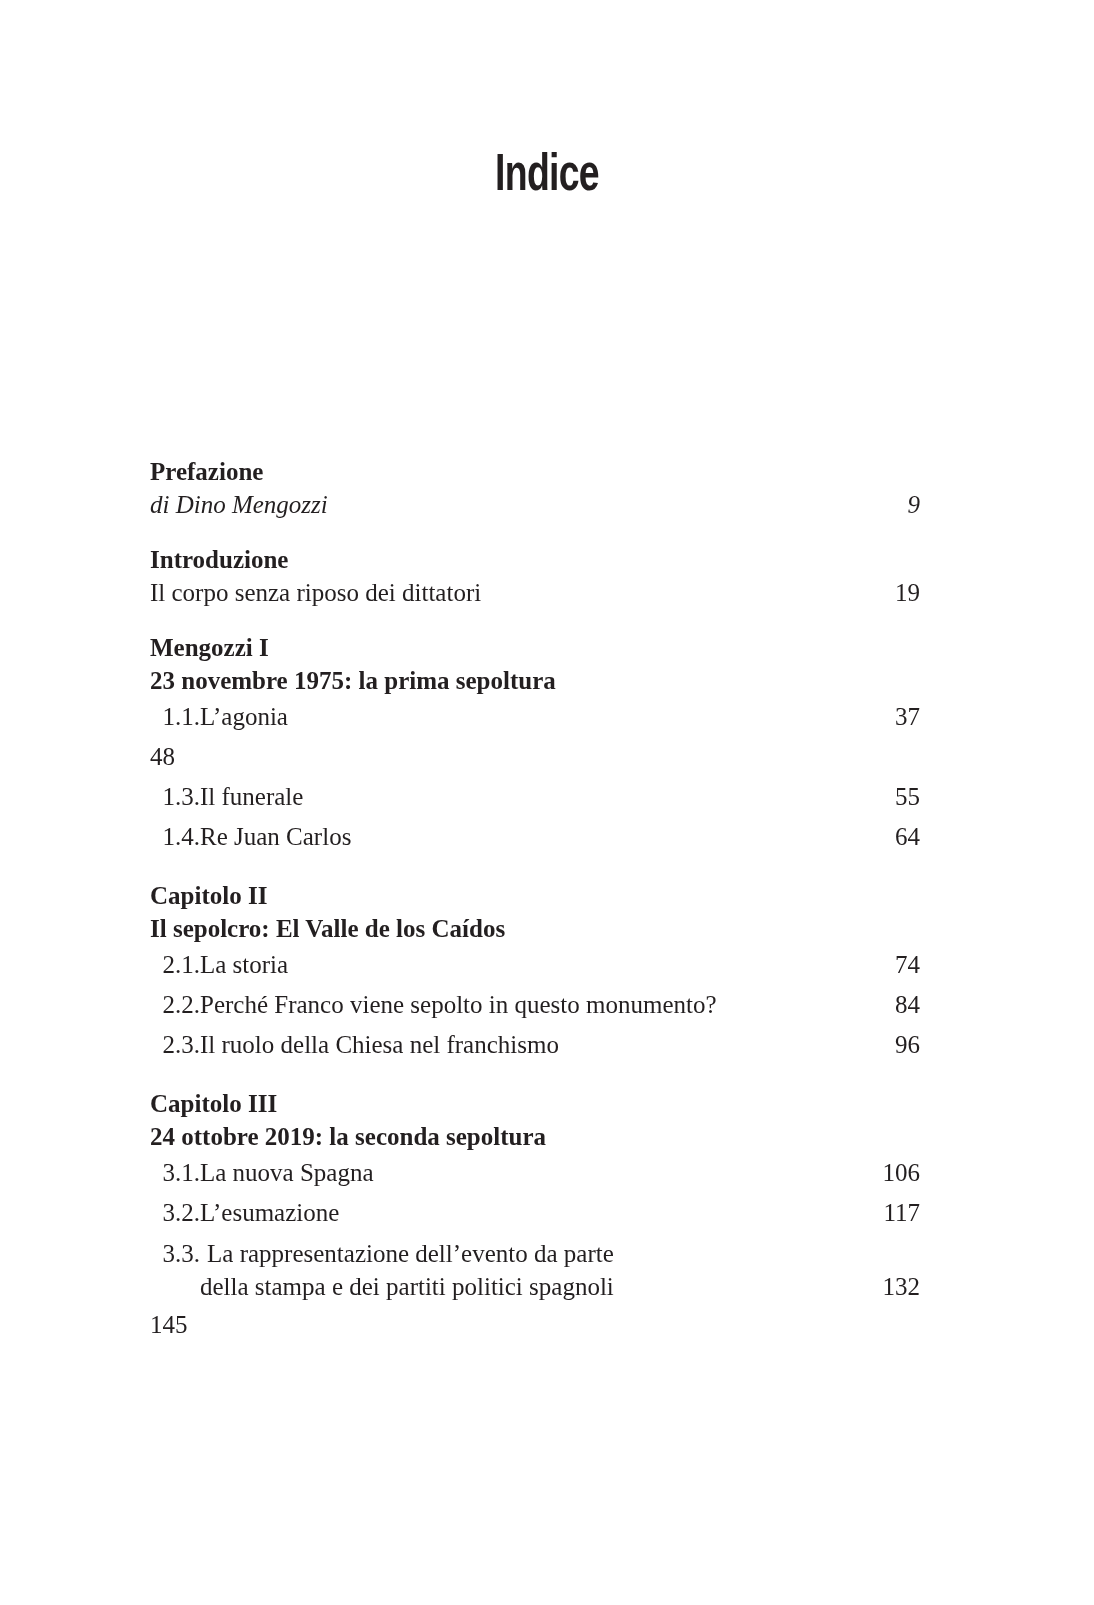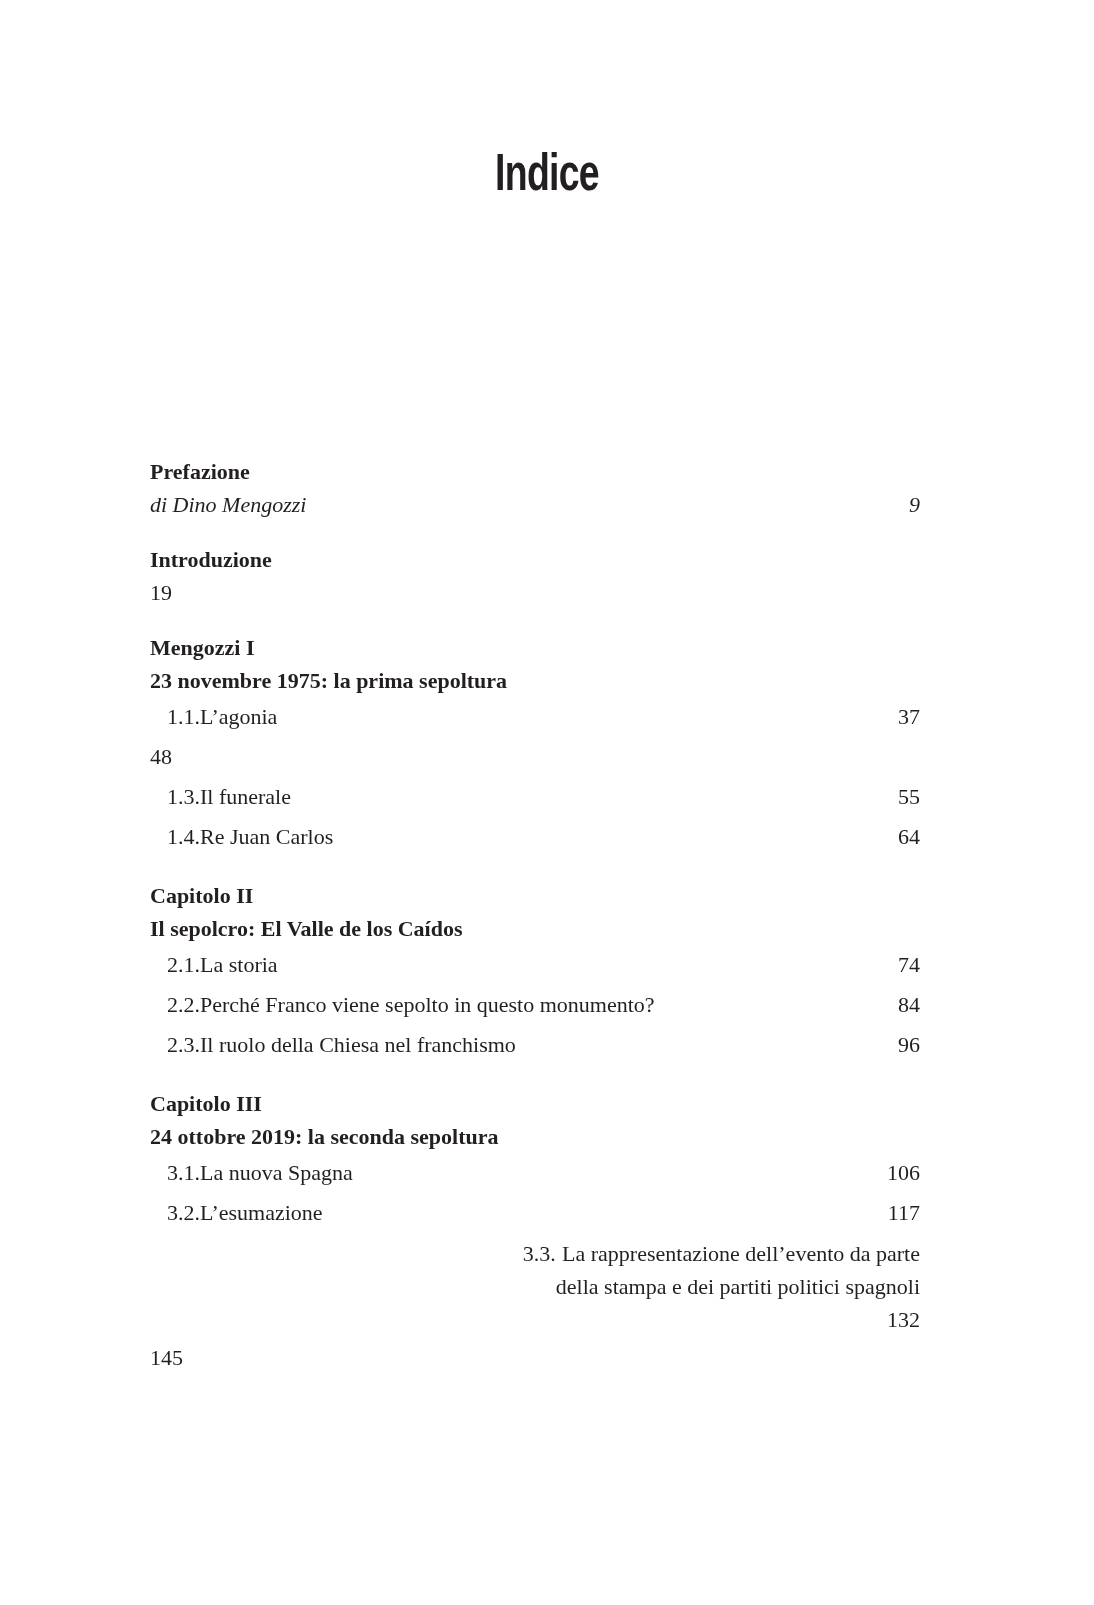--- a/index.html
+++ b/index.html
@@ -1,27 +1,27 @@
 <!DOCTYPE html>
 <html><head>
 <meta charset="utf-8">
 <style>
   html, body { margin:0; padding:0; background:#ffffff; }
   body { width:1094px; height:1605px; position:relative; overflow:hidden; color:#231f20; font-family:"Liberation Serif", "DejaVu Serif", serif; }
   .title { position:absolute; top:140px; left:0; width:1094px; text-align:center; font-family:"Liberation Sans", "DejaVu Sans", sans-serif; font-size:52px; font-weight:bold; transform:scaleX(0.72); transform-origin:center; letter-spacing:-1px; line-height:64px; }
-  .toc { position:absolute; left:150px; width:770px; top:455px; font-size:22px; }
+  .toc { position:absolute; left:150px; width:770px; top:455px; font-size:25px; }
   .section { margin-bottom:22px; }
   .head { font-weight:bold; line-height:33px; }
   .row { display:flex; justify-content:space-between; align-items:flex-end; line-height:40px; }
   .row.author { font-style:italic; line-height:33px; }
   .row .label { display:flex;text-align:right; }
   .row .num { width:50px; flex:none; }
   .row .txt { }
   .row .page { text-align:right; }
-  .multi { line-height:33px; padding-top:4px; padding-bottom:2px;flex-direction:column; }
+  .multi { line-height:33px; padding-top:4px; padding-bottom:2px; }
   .multi .txt span { display:block; }
   .it { font-style:italic; }
 </style>
 </head>
 <body>
 
 <div class="title">Indice</div>
 
 <div class="toc">
 
@@ -29,20 +29,21 @@
     <div class="head">Prefazione</div>
     <div class="row author">
       <span class="txt">di Dino Mengozzi</span>
       <span class="page">9</span>
     </div>
   </div>
 
   <div class="section">
     <div class="head">Introduzione</div>
     <div class="row" style="line-height:33px">
+      <span class="txt">Il corpo senza riposo dei dittatori</span>
       <span class="page">19</span>
     </div>
   </div>
 
   <div class="section">
     <div class="head">Mengozzi I</div>
     <div class="head">23 novembre 1975: la prima sepoltura</div>
     <div class="row">
       <span class="label">
           <span class="num">1.1.</span>

